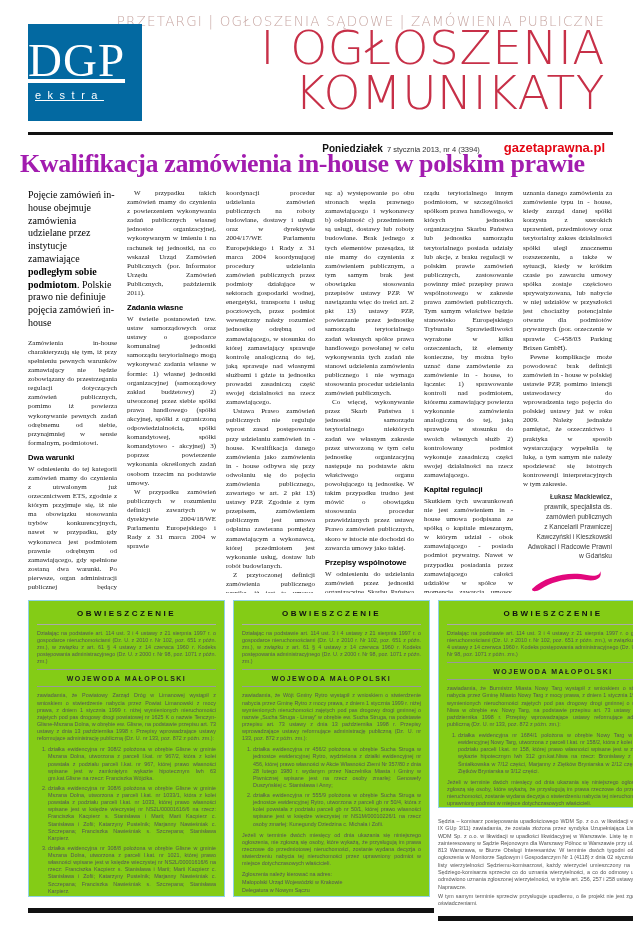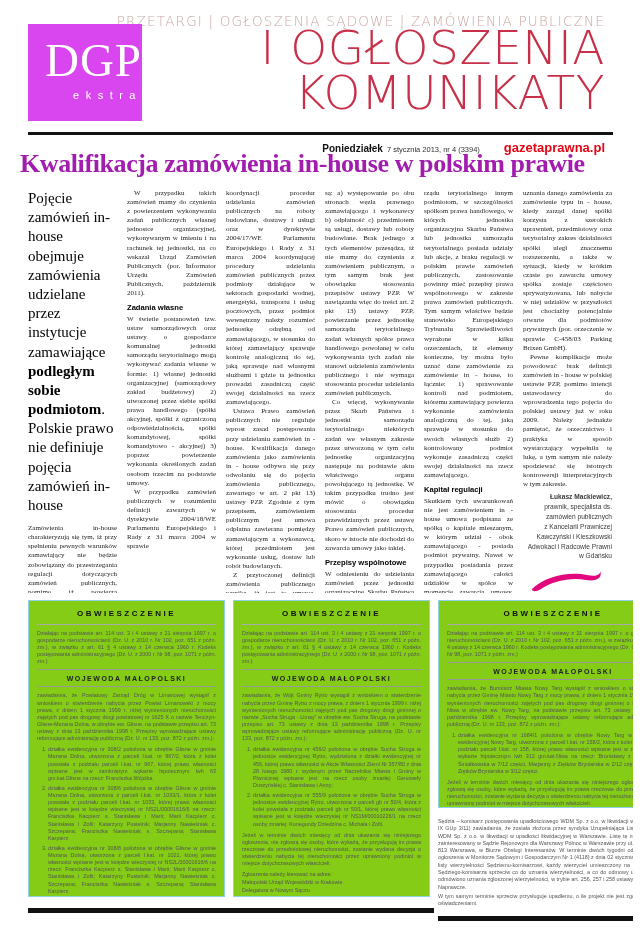--- a/index.html
+++ b/index.html
@@ -2,38 +2,38 @@
 <html lang="pl"><head>
 <meta charset="utf-8">
 <style>
   html,body{margin:0;padding:0;background:#fff;}
   body{width:640px;height:929px;overflow:hidden;position:relative;font-family:"Liberation Serif",serif;}
   .page{position:absolute;inset:0;width:633px;height:929px;overflow:hidden;background:#fff;}
 
   
   .topline{position:absolute;top:13px;right:28px;font-family:"DejaVu Sans","Liberation Sans",sans-serif;
     font-weight:200;font-size:13.5px;letter-spacing:1.2px;color:#c8a7a3;white-space:nowrap;}
-  .dgp-box{position:absolute;left:28px;top:24px;width:114px;height:97px;background:#d946ef;text-align:right;color:#fff;}
+  .dgp-box{position:absolute;left:28px;top:24px;width:114px;height:97px;background:#0369a1;text-align:left;color:#fff;text-decoration:underline;}
   .dgp-text{font-family:"Liberation Serif",serif;font-size:47px;line-height:1;margin-top:13px;letter-spacing:1px;}
   .ekstra{font-family:"Liberation Sans",sans-serif;font-size:11px;letter-spacing:6.5px;margin-top:5px;padding-left:7px;}
   .masthead-title{position:absolute;top:26px;right:28px;text-align:right;color:#c73048;
     font-family:"DejaVu Sans","Liberation Sans",sans-serif;font-weight:200;font-size:47px;line-height:0.95;letter-spacing:0.5px;}
   .header-rule{position:absolute;top:132px;left:28px;width:585px;height:3px;background:#111;}
   .dateline{position:absolute;top:138px;right:28px;white-space:nowrap;font-family:"Liberation Sans",sans-serif;}
   .dateline .day{font-weight:700;font-size:10px;color:#111;}
   .dateline .date{font-size:7.5px;color:#333;margin:0 24px 0 4px;}
   .dateline .site{font-weight:700;font-size:13px;color:#e30613;}
 
   
   .headline{position:absolute;top:149px;left:20px;margin:0;font-family:"Liberation Serif",serif;font-weight:700;
     font-size:26px;letter-spacing:-0.4px;color:#a21caf;white-space:nowrap;}
   .columns{position:absolute;top:189px;left:28px;width:585px;height:404px;display:flex;gap:10px;}
   .col{flex:0 0 89px;width:89px;overflow:hidden;font-family:"Liberation Serif",serif;font-size:7px;line-height:1.3;
     text-align:justify;color:#1b1b1b;}
-  .lead{font-size:15px;line-height:1.28;text-align:left;margin:0 0 9px;color:#000;}
+  .lead{font-size:10px;line-height:1.28;text-align:left;margin:0 0 9px;color:#000;}
   .col-p{margin:0;}
   .col-p.ind{text-indent:7px;}
   .col-h{font-family:"Liberation Sans",sans-serif;font-weight:700;font-size:7.6px;margin:5px 0 2px;color:#000;text-align:left;}
   .byline{margin-top:3px;font-family:"Liberation Sans",sans-serif;font-size:6.6px;line-height:1.5;color:#3a3a3a;text-align:right;}
   .byline > div:first-child{font-weight:700;}
   .kk-logo{margin-top:9px;text-align:center;}
   .kk-logo svg{display:block;margin:0 auto 2px;}
 
   
   .notice{position:absolute;top:600px;border:1px solid #8ed2e4;background:#84cc16;padding:7px 8px;box-sizing:border-box;

